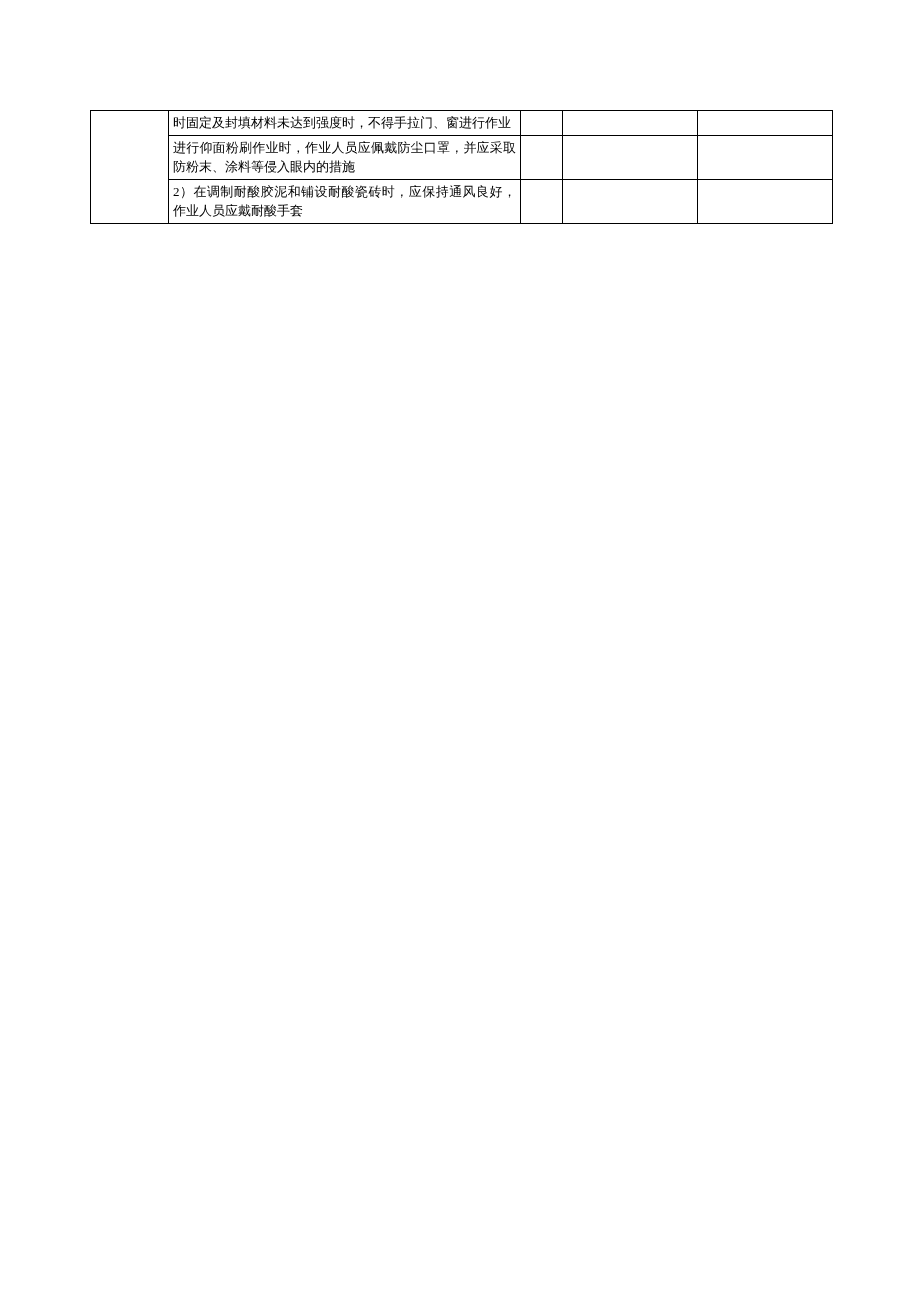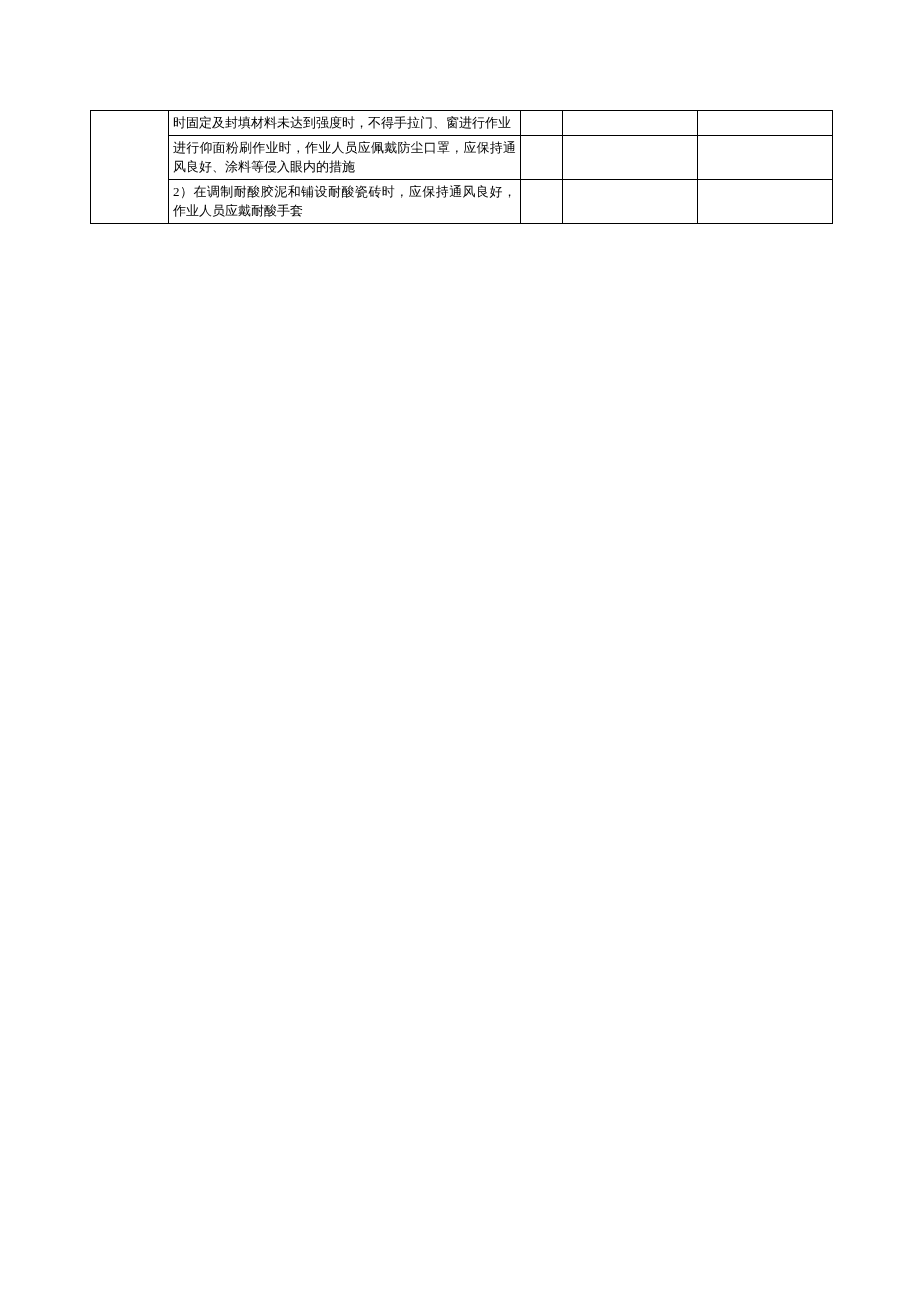--- a/index.html
+++ b/index.html
@@ -60,21 +60,21 @@
     </colgroup>
     <tbody>
       <tr>
         <td rowspan="3"></td>
         <td>时固定及封填材料未达到强度时，不得手拉门、窗进行作业</td>
         <td></td>
         <td></td>
         <td></td>
       </tr>
       <tr>
-        <td>进行仰面粉刷作业时，作业人员应佩戴防尘口罩，应保持通风良好、涂料等侵入眼内的措施</td>
+        <td>进行仰面粉刷作业时，作业人员应佩戴防尘口罩，并应采取防粉末、涂料等侵入眼内的措施</td>
         <td></td>
         <td></td>
         <td></td>
       </tr>
       <tr>
         <td>2）在调制耐酸胶泥和铺设耐酸瓷砖时，应保持通风良好，作业人员应戴耐酸手套</td>
         <td></td>
         <td></td>
         <td></td>
       </tr>

